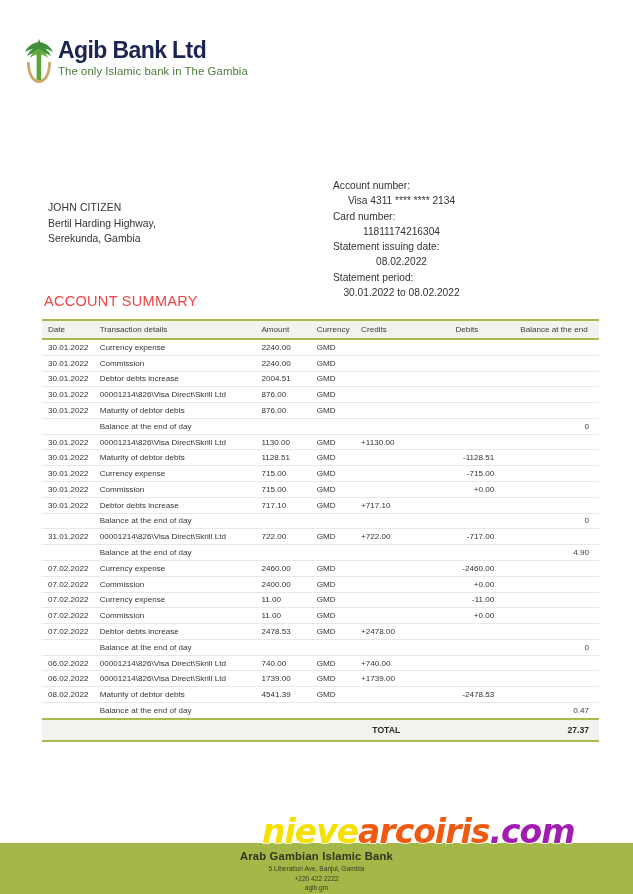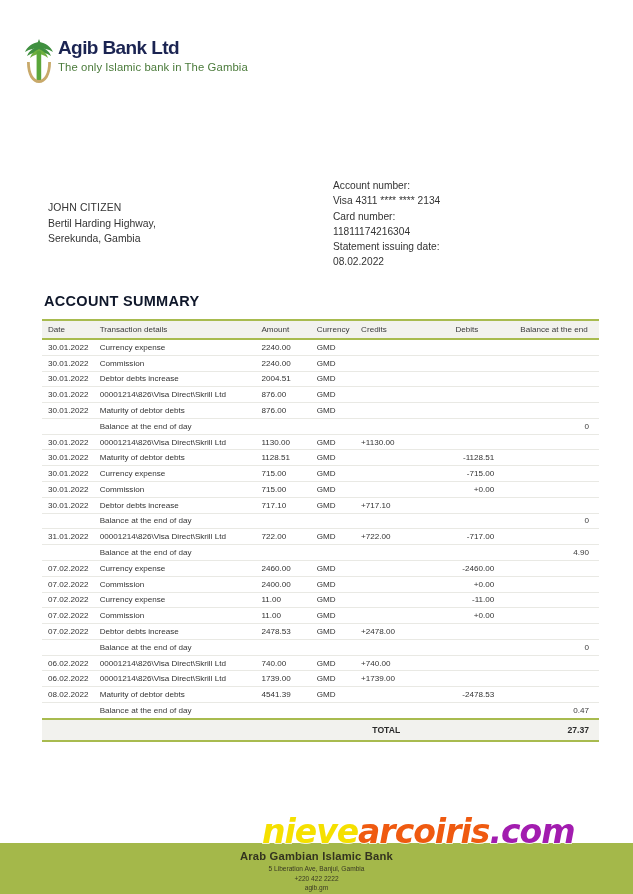--- a/index.html
+++ b/index.html
@@ -30,21 +30,21 @@
     position: relative;
     flex: none;
     margin-right: 2px;
   }
   .logo-text-wrap {
     display: flex;
     flex-direction: column;
     padding-top: 2px;
   }
   .logo-title {
-    font-size: 19px;
+    font-size: 23px;
     font-weight: bold;
     color: #1b2452;
     letter-spacing: -0.6px;
     line-height: 1.05;
     white-space: nowrap;
   }
   .logo-tagline {
     font-size: 11.3px;
     color: #4a7a3a;
     letter-spacing: 0.1px;
@@ -67,31 +67,31 @@
   .account-block {
     position: absolute;
     left: 333px;
     top: 178px;
     font-size: 10.2px;
     line-height: 15.3px;
     color: #333;
   }
   .account-row { display: flex; flex-direction: column; }
   .account-label { width: 137px; flex: none; }
-  .account-value { white-space: nowrap; }
+  .account-value { white-space: nowrap; text-align: center; }
 
   
   .summary-title {
     position: absolute;
     left: 44px;
     top: 293px;
     font-size: 14.5px;
-    font-weight: bold;
+    font-weight: normal;
     letter-spacing: 0.3px;
-    color: #0f172a;
+    color: #ef4444;
   }
 
   
   .table-wrap {
     position: absolute;
     left: 42px;
     top: 319px;
     width: 557px;
   }
   table.stmt {
@@ -252,20 +252,24 @@
       <div class="account-label">Account number:</div>
       <div class="account-value">Visa 4311 **** **** 2134</div>
     </div>
     <div class="account-row">
       <div class="account-label">Card number:</div>
       <div class="account-value">11811174216304</div>
     </div>
     <div class="account-row">
       <div class="account-label">Statement issuing date:</div>
       <div class="account-value">08.02.2022</div>
+    </div>
+    <div class="account-row">
+      <div class="account-label">Statement period:</div>
+      <div class="account-value">30.01.2022 to 08.02.2022</div>
     </div>
   </div>
 
 <div class="summary-title">ACCOUNT SUMMARY</div>
 
 <div class="table-wrap">
   <table class="stmt">
     <thead>
       <tr>
         <th class="c-date">Date</th>

